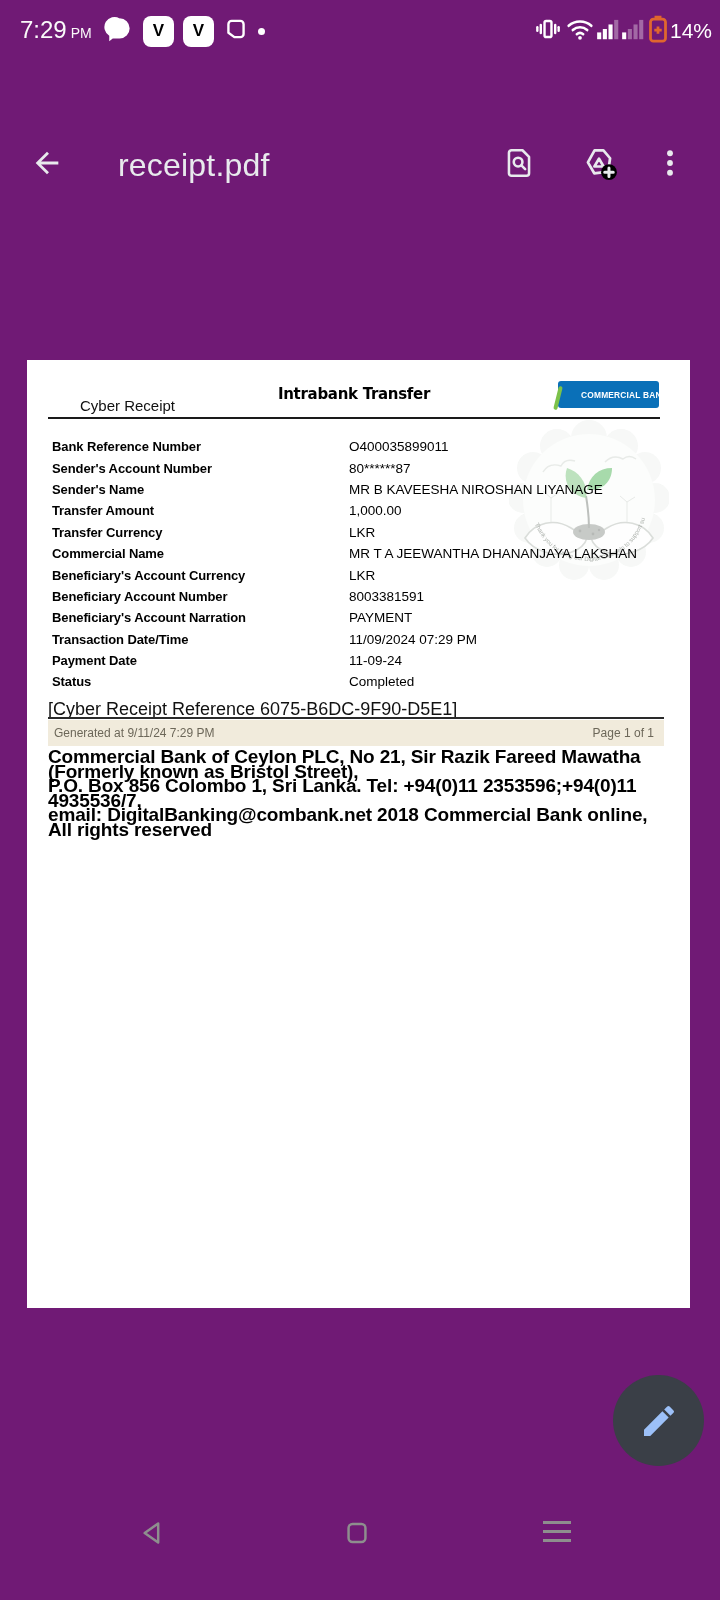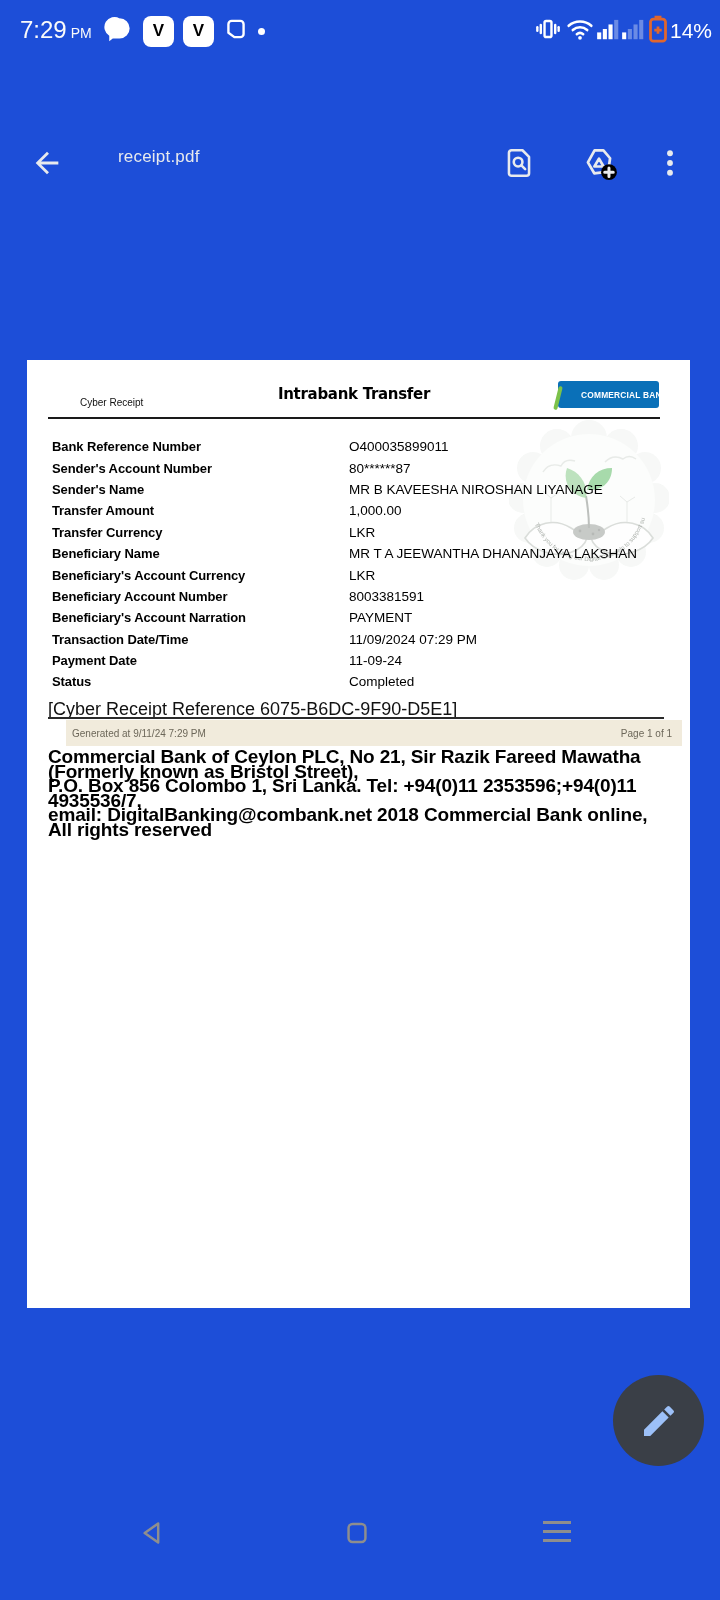--- a/index.html
+++ b/index.html
@@ -1,58 +1,58 @@
 <!DOCTYPE html>
 <html><head>
 <meta charset="utf-8">
 <style>
   * { margin:0; padding:0; box-sizing:border-box; }
   html,body { width:720px; height:1600px; background:#000; overflow:hidden;
               font-family:"Liberation Sans", sans-serif; }
   .abs { position:absolute; }
-  #screen { position:relative; width:720px; height:1600px; background:#1d4ed8; }
+  #screen { position:relative; width:720px; height:1600px; background:#701a75; }
 
   
   #status-bar { position:absolute; top:0; left:0; width:720px; height:60px; }
   .sb-time { position:absolute; left:20px; top:16px; color:#fafafa; font-size:24px; font-weight:400; }
   .sb-time .ampm { font-size:14px; font-weight:400; margin-left:4px; }
   .notif-row { position:absolute; left:104px; top:14px; display:flex; align-items:center; gap:9px; height:34px; }
   .vbadge { width:31px; height:31px; background:#fff; border-radius:8px; display:flex; align-items:center; justify-content:center;
             color:#000; font-weight:800; font-size:17px; }
   .sb-right { position:absolute; right:8px; top:14px; display:flex; align-items:center; height:34px; }
   .sb-batt-text { color:#fff; font-size:21px; }
 
   
   #app-bar { position:absolute; top:60px; left:0; width:720px; height:90px; }
-  .ab-title { position:absolute; left:118px; top:87px; color:#e8eaed; font-size:17px; letter-spacing:0.2px; }
+  .ab-title { position:absolute; left:118px; top:87px; color:#e8eaed; font-size:32px; letter-spacing:0.2px; }
   .ab-icon { position:absolute; top:0; }
 
   
   #pdf-page { position:absolute; left:27px; top:360px; width:663px; height:948px; background:#fff; color:#000; }
-  .doc-type { position:absolute; left:53px; top:37px; font-size:10px; color:#111; }
+  .doc-type { position:absolute; left:53px; top:37px; font-size:15px; color:#111; }
   .doc-title { position:absolute; left:21px; top:25px; width:612px; text-align:center; font-size:15px; font-weight:700;
                font-family:"DejaVu Sans", sans-serif; letter-spacing:-0.3px; }
   .hdr-line { position:absolute; left:21px; top:57px; width:612px; height:2px; background:#1a1a1a; }
 
   .bank-logo { position:absolute; left:531px; top:21px; width:101px; height:27px; background:#0a70b8; border-radius:3px;
                display:flex; align-items:center; padding-left:5px; gap:18px; overflow:visible; }
   .bank-logo .green-sliver { position:absolute; left:-2px; top:5px; width:4px; height:24px; background:#7cc24a;
                transform:rotate(14deg); border-radius:2px; }
   .bank-logo .logo-text { color:#fff; font-size:8.4px; font-weight:700; letter-spacing:0.2px; white-space:nowrap; }
 
   .fields { position:absolute; left:25px; top:76px; width:615px; }
   .frow { display:flex; height:21.4px; align-items:center; }
   .flabel { width:297px; font-size:13px; font-weight:700; color:#000; letter-spacing:-0.1px; }
   .fvalue { font-size:13.5px; color:#000; white-space:nowrap; }
 
   .ref-line { position:absolute; left:21px; top:339px; font-size:18px; color:#111; }
   .div2 { position:absolute; left:21px; top:357px; width:616px; height:2px; background:#2a2a2a; }
-  .gen-bar { position:absolute; left:39px; top:360px; width:616px; height:26px; background:#f1ebdc;
+  .gen-bar { position:absolute; left:21px; top:360px; width:616px; height:26px; background:#f1ebdc;
              display:flex; align-items:center; justify-content:space-between; padding:0 10px 0 6px;
-             color:#6c6759; font-size:10px;gap:44px; }
+             color:#6c6759; font-size:12px;gap:44px; }
   .footer-text { position:absolute; left:21px; top:390px; width:620px; font-size:19px; font-weight:700;
                  line-height:14.6px; color:#000; letter-spacing:-0.15px; }
 
   .watermark { position:absolute; left:482px; top:60px; width:160px; height:180px; opacity:0.9; pointer-events:none; }
 
   
   #fab { position:absolute; left:613px; top:1375px; width:91px; height:91px; border-radius:50%;
          background:#3a3f47; display:flex; align-items:center; justify-content:center; }
 
   
@@ -234,21 +234,21 @@
         </div>
       <div class="frow">
           <span class="flabel">Transfer Amount</span>
           <span class="fvalue">1,000.00</span>
         </div>
       <div class="frow">
           <span class="flabel">Transfer Currency</span>
           <span class="fvalue">LKR</span>
         </div>
       <div class="frow">
-          <span class="flabel">Beneficiary Name</span>
+          <span class="flabel">Commercial Name</span>
           <span class="fvalue">MR T A JEEWANTHA DHANANJAYA LAKSHAN</span>
         </div>
       <div class="frow">
           <span class="flabel">Beneficiary's Account Currency</span>
           <span class="fvalue">LKR</span>
         </div>
       <div class="frow">
           <span class="flabel">Beneficiary Account Number</span>
           <span class="fvalue">8003381591</span>
         </div>

